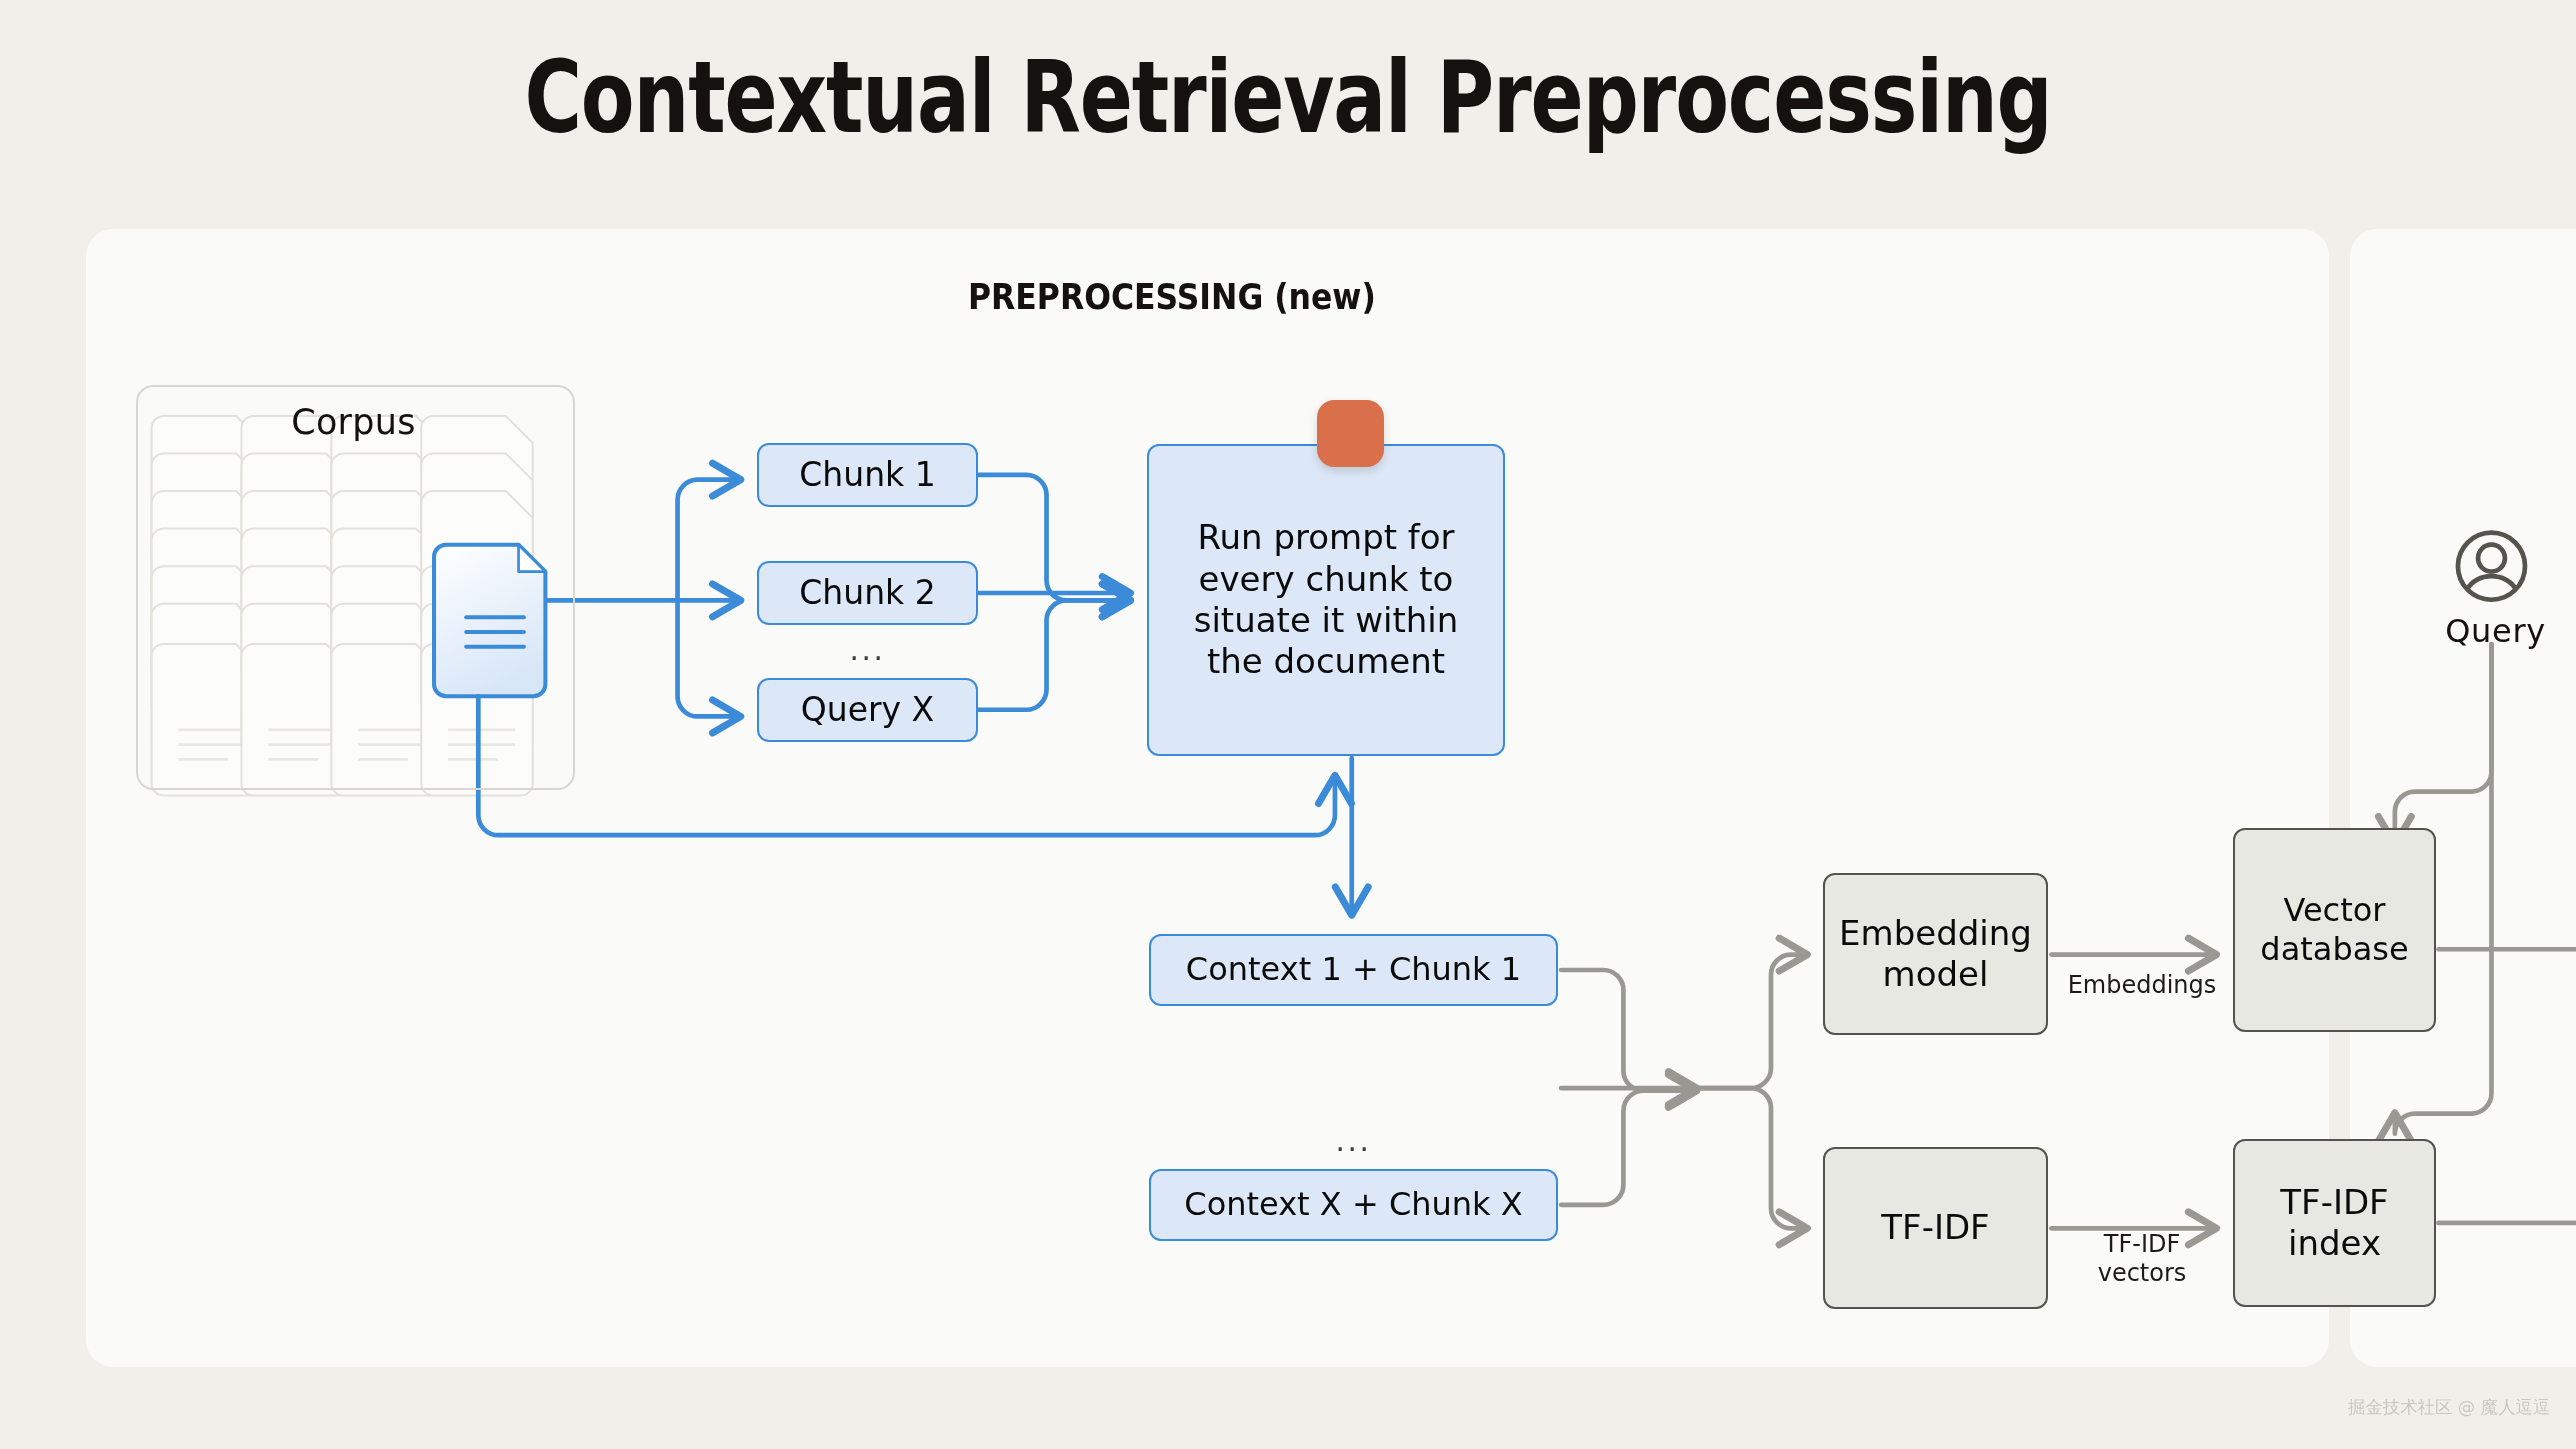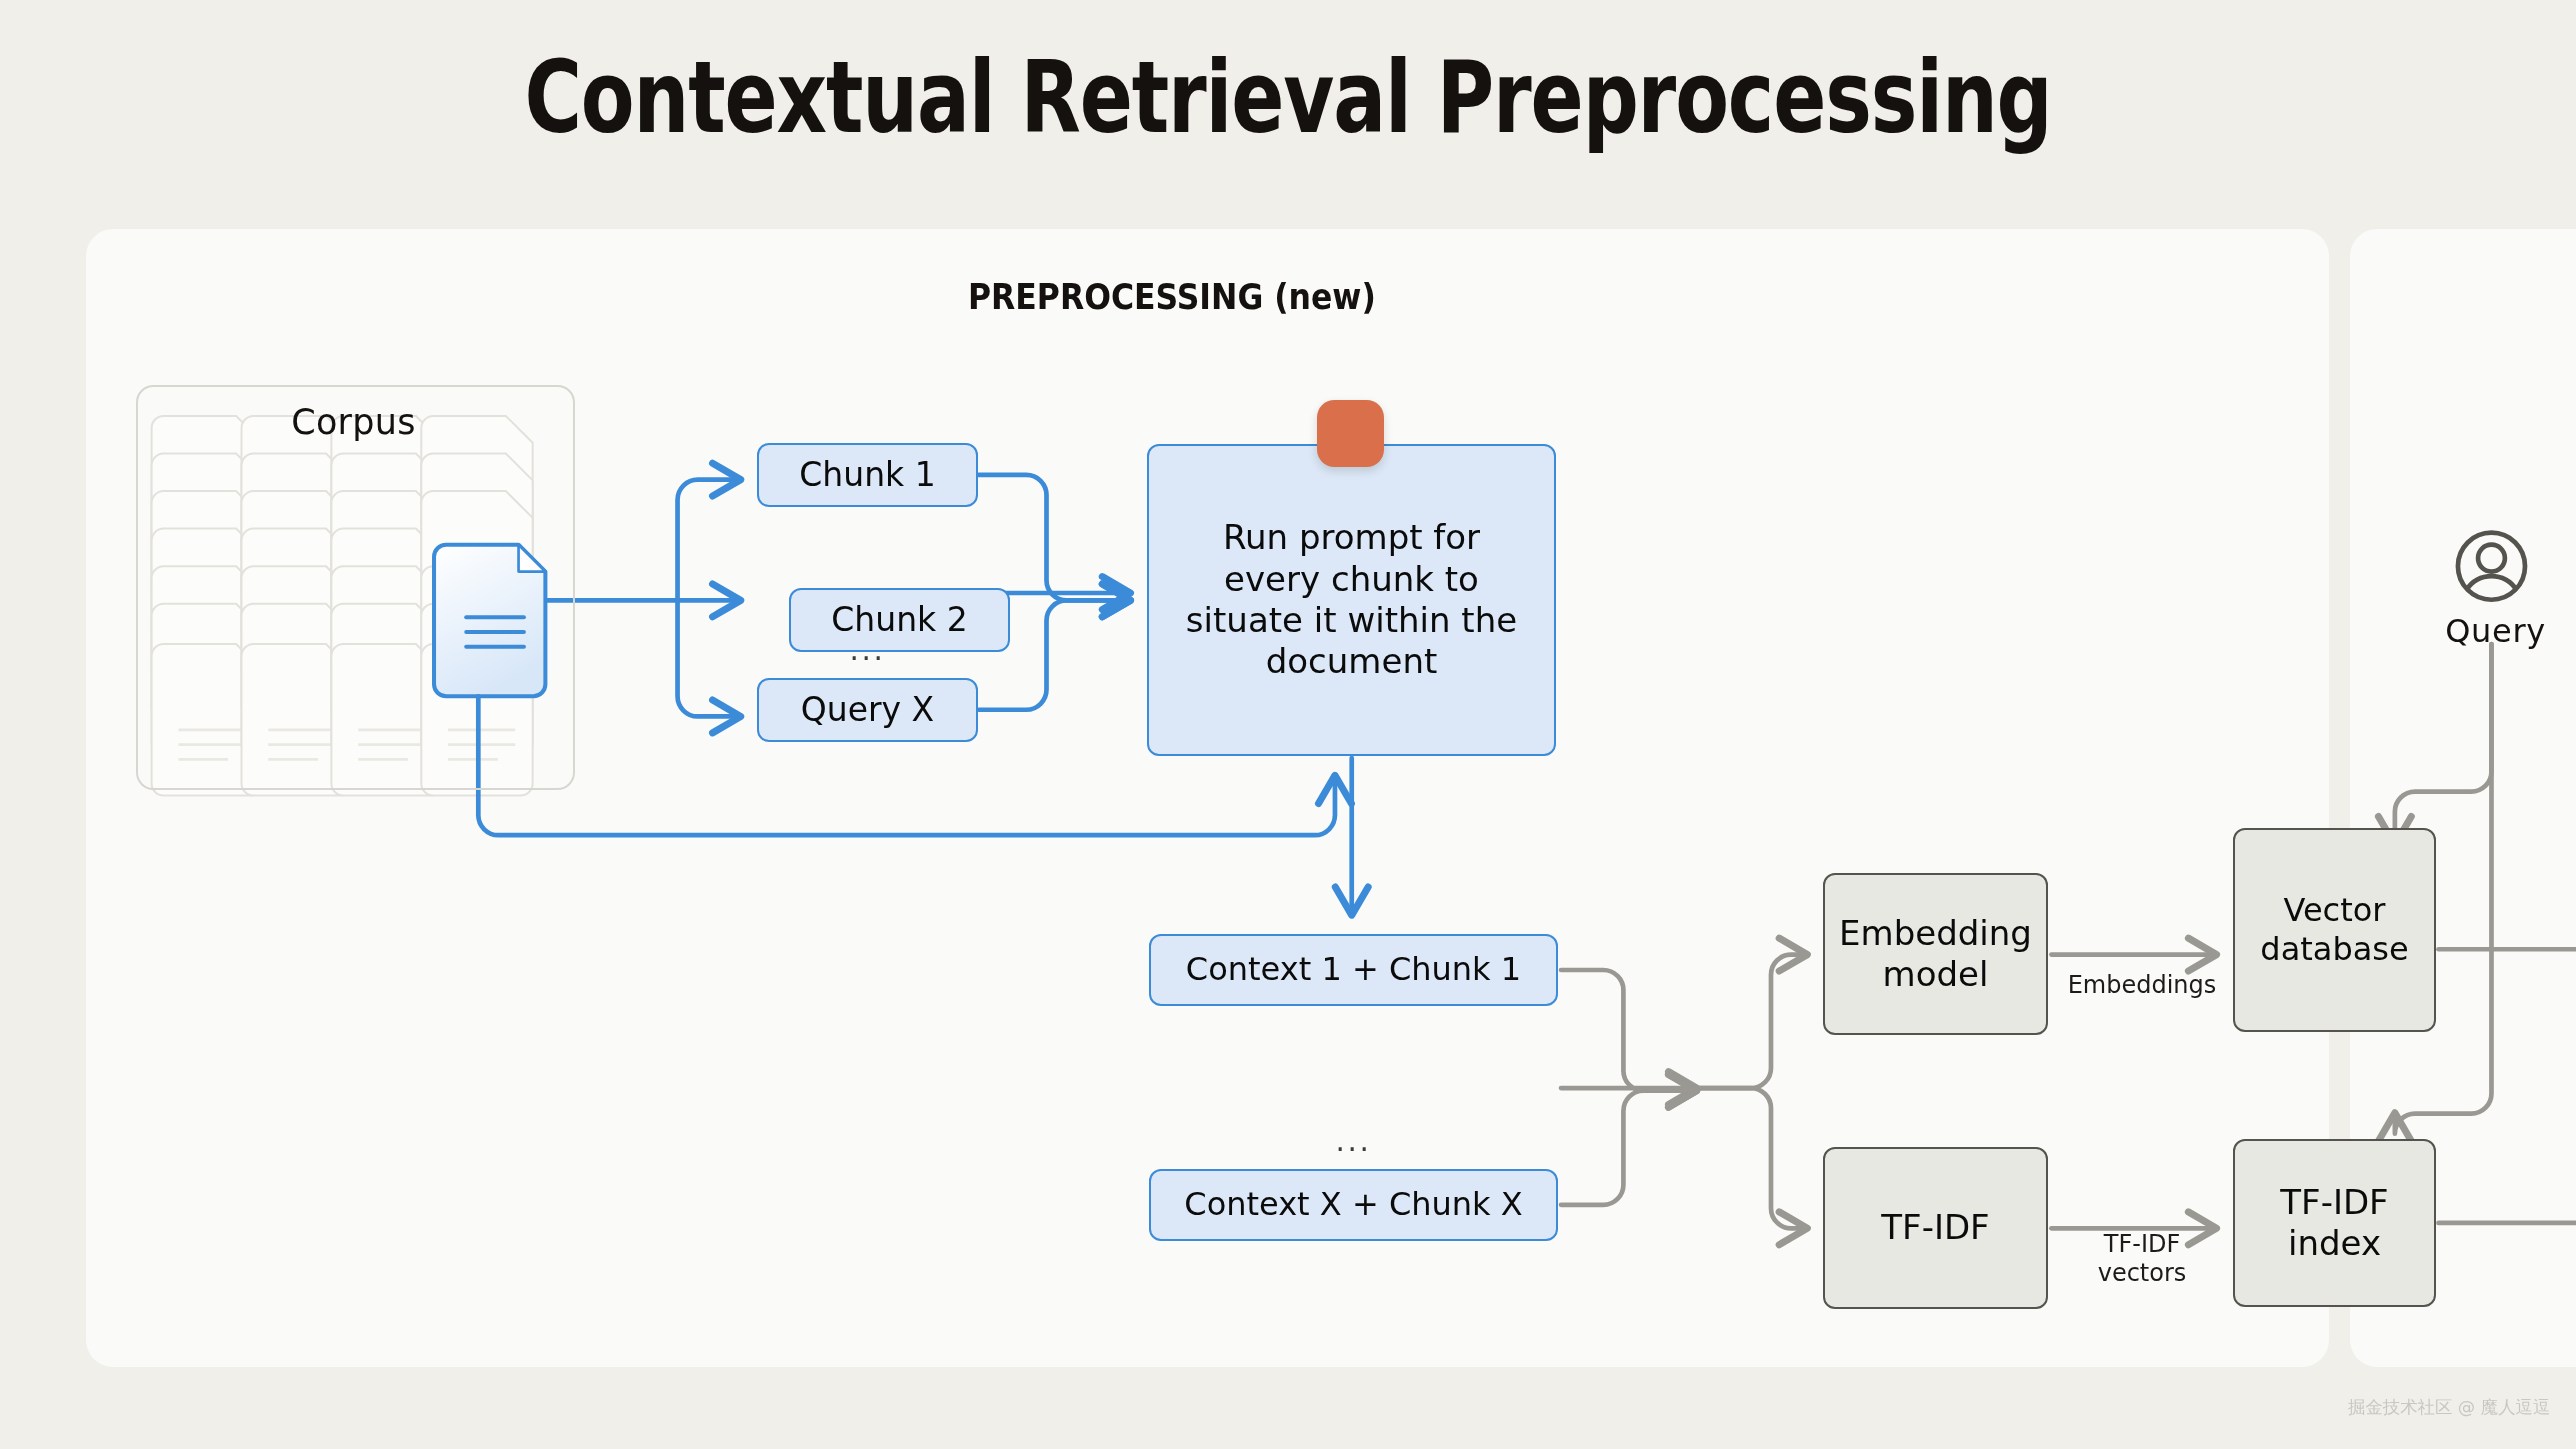--- a/index.html
+++ b/index.html
@@ -70,25 +70,25 @@
     border-radius:12px;
   }
   .node.gray{
     background:#E8E8E3;
     border:2.7px solid #55534E;
     border-radius:12px;
   }
 
   .chunk{width:221px;height:64px;font-size:33px;}
   #chunk1{left:757px;top:443px;}
-  #chunk2{left:789px;top:561px;margin-top:27px;}
+  #chunk2{left:757px;top:561px;}
   #chunkX{left:757px;top:678px;}
 
   #prompt-box{
-    left:1147px;top:444px;width:409px;height:312px;
+    left:1147px;top:444px;width:358px;height:312px;
     font-size:34px;padding:0 23px;
   }
 
   .ctx{width:409px;height:72px;font-size:32px;}
   #ctx1{left:1149px;top:934px;}
   #ctx2{left:1149px;top:1052px;}
   #ctxX{left:1149px;top:1169px;}
 
   .ellipsis{
     position:absolute;text-align:center;font-size:29.5px;color:#3C3A36;

